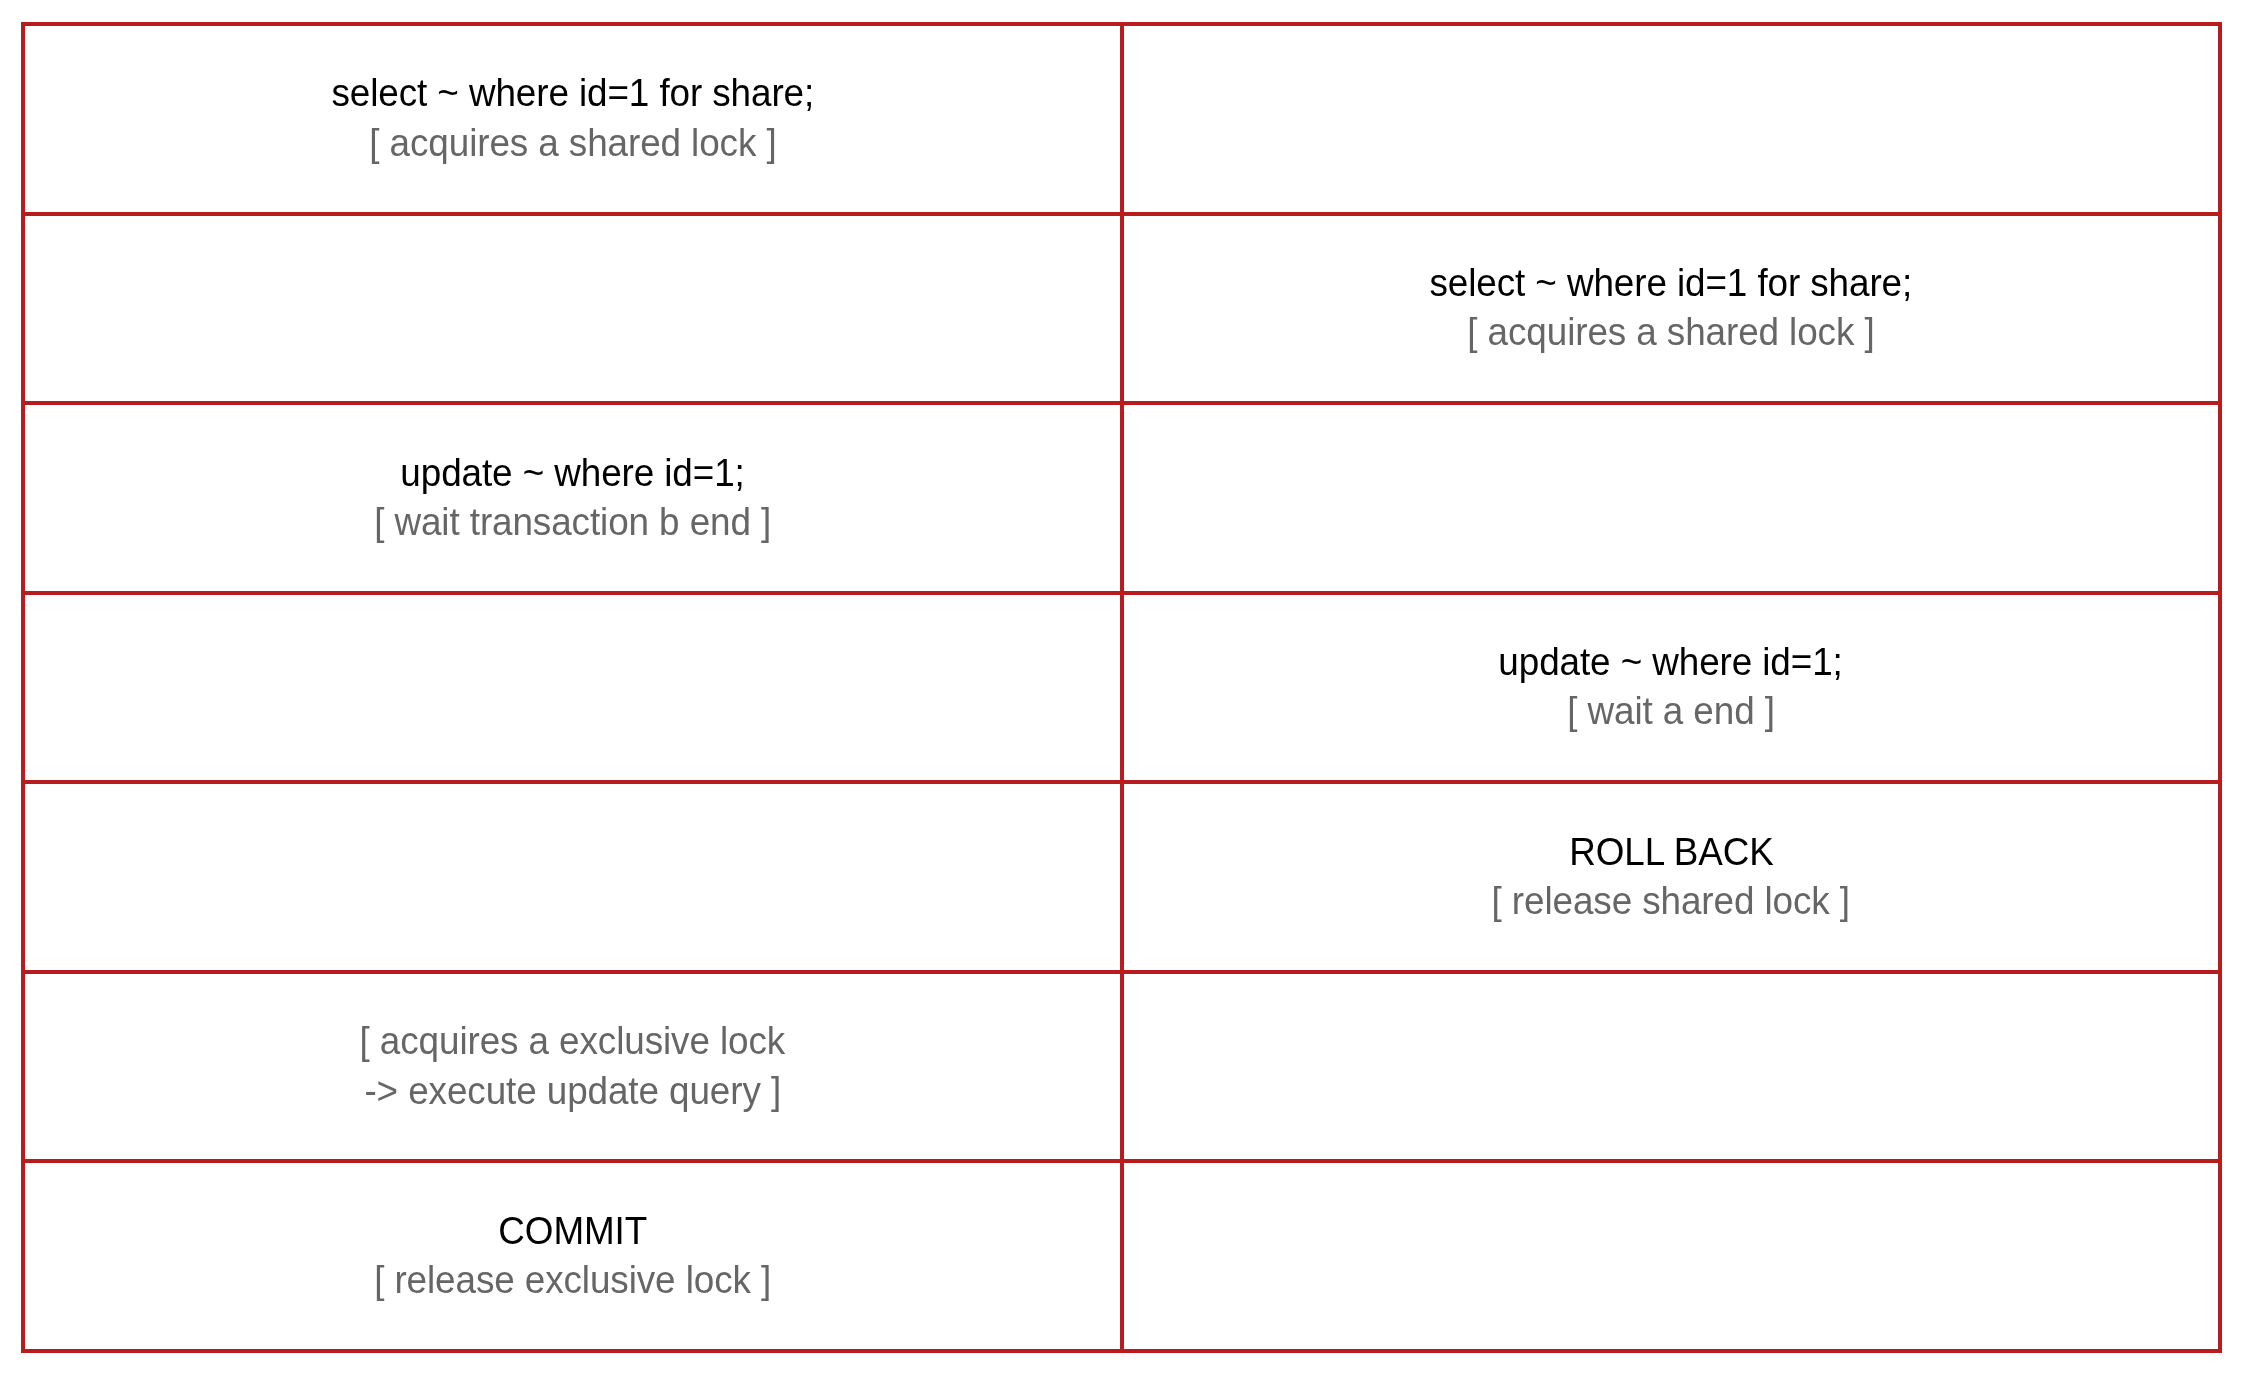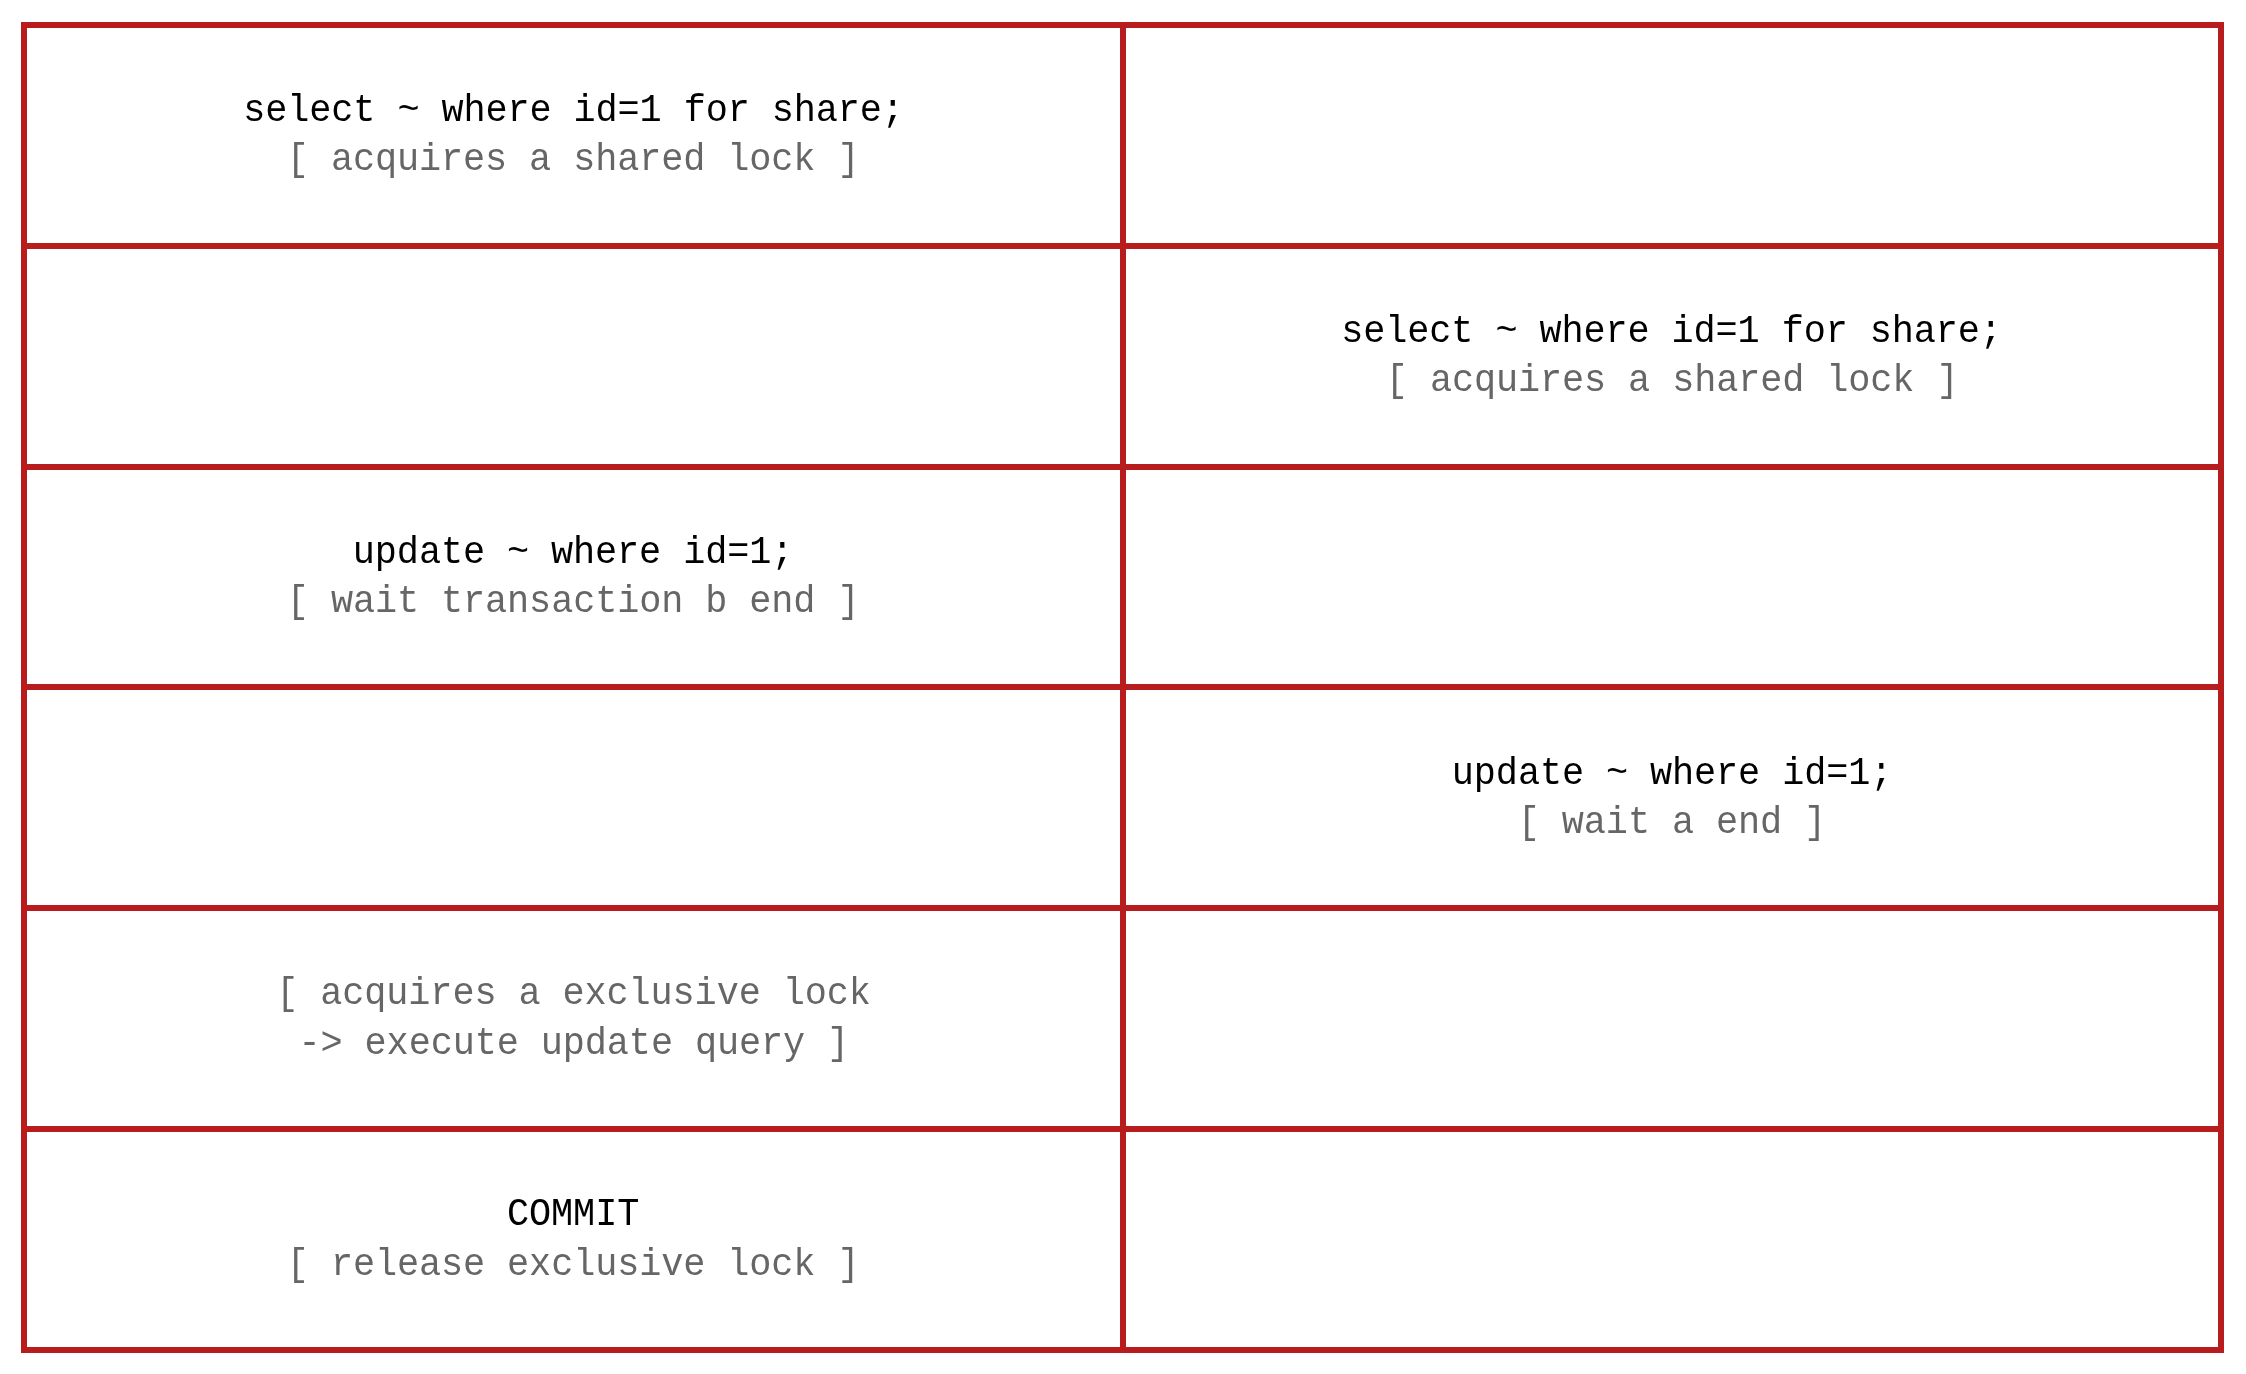--- a/index.html
+++ b/index.html
@@ -36,26 +36,25 @@
   }
 
   .lock-table col.col-a { width: 1099px; }
   .lock-table col.col-b { width: 1098px; }
 
   .lock-table tr {
     height: 166.4px;
   }
 
   .lock-table td {
-    border: 6px solid #b91c1c;
+    border: 4px solid #b91c1c;
     padding: 0 14px;
     text-align: center;
     vertical-align: middle;
     box-sizing: border-box;
-    font-family: Liberation Mono, monospace;
   }
 
   .cell-stack {
     display: flex;
     flex-direction: column;
     align-items: center;
     justify-content: center;
     line-height: 1.30;
   }
 
@@ -148,20 +147,34 @@
         </td>
         <td>
           <div class="cell-stack">
             <span class="line primary">update ~ where id=1;</span>
             <span class="line note">[ wait a end ]</span>
           </div>
         </td>
       </tr>
 
 
+      <tr>
+        <td class="empty">
+          <div class="cell-stack">
+            
+            
+          </div>
+        </td>
+        <td>
+          <div class="cell-stack">
+            <span class="line primary">ROLL BACK</span>
+            <span class="line note">[ release shared lock ]</span>
+          </div>
+        </td>
+      </tr>
 
       <tr>
         <td>
           <div class="cell-stack">
 
             <span class="line note">[ acquires a exclusive lock</span>
             <span class="line note">-&gt; execute update query ]</span>
           </div>
         </td>
         <td class="empty">

